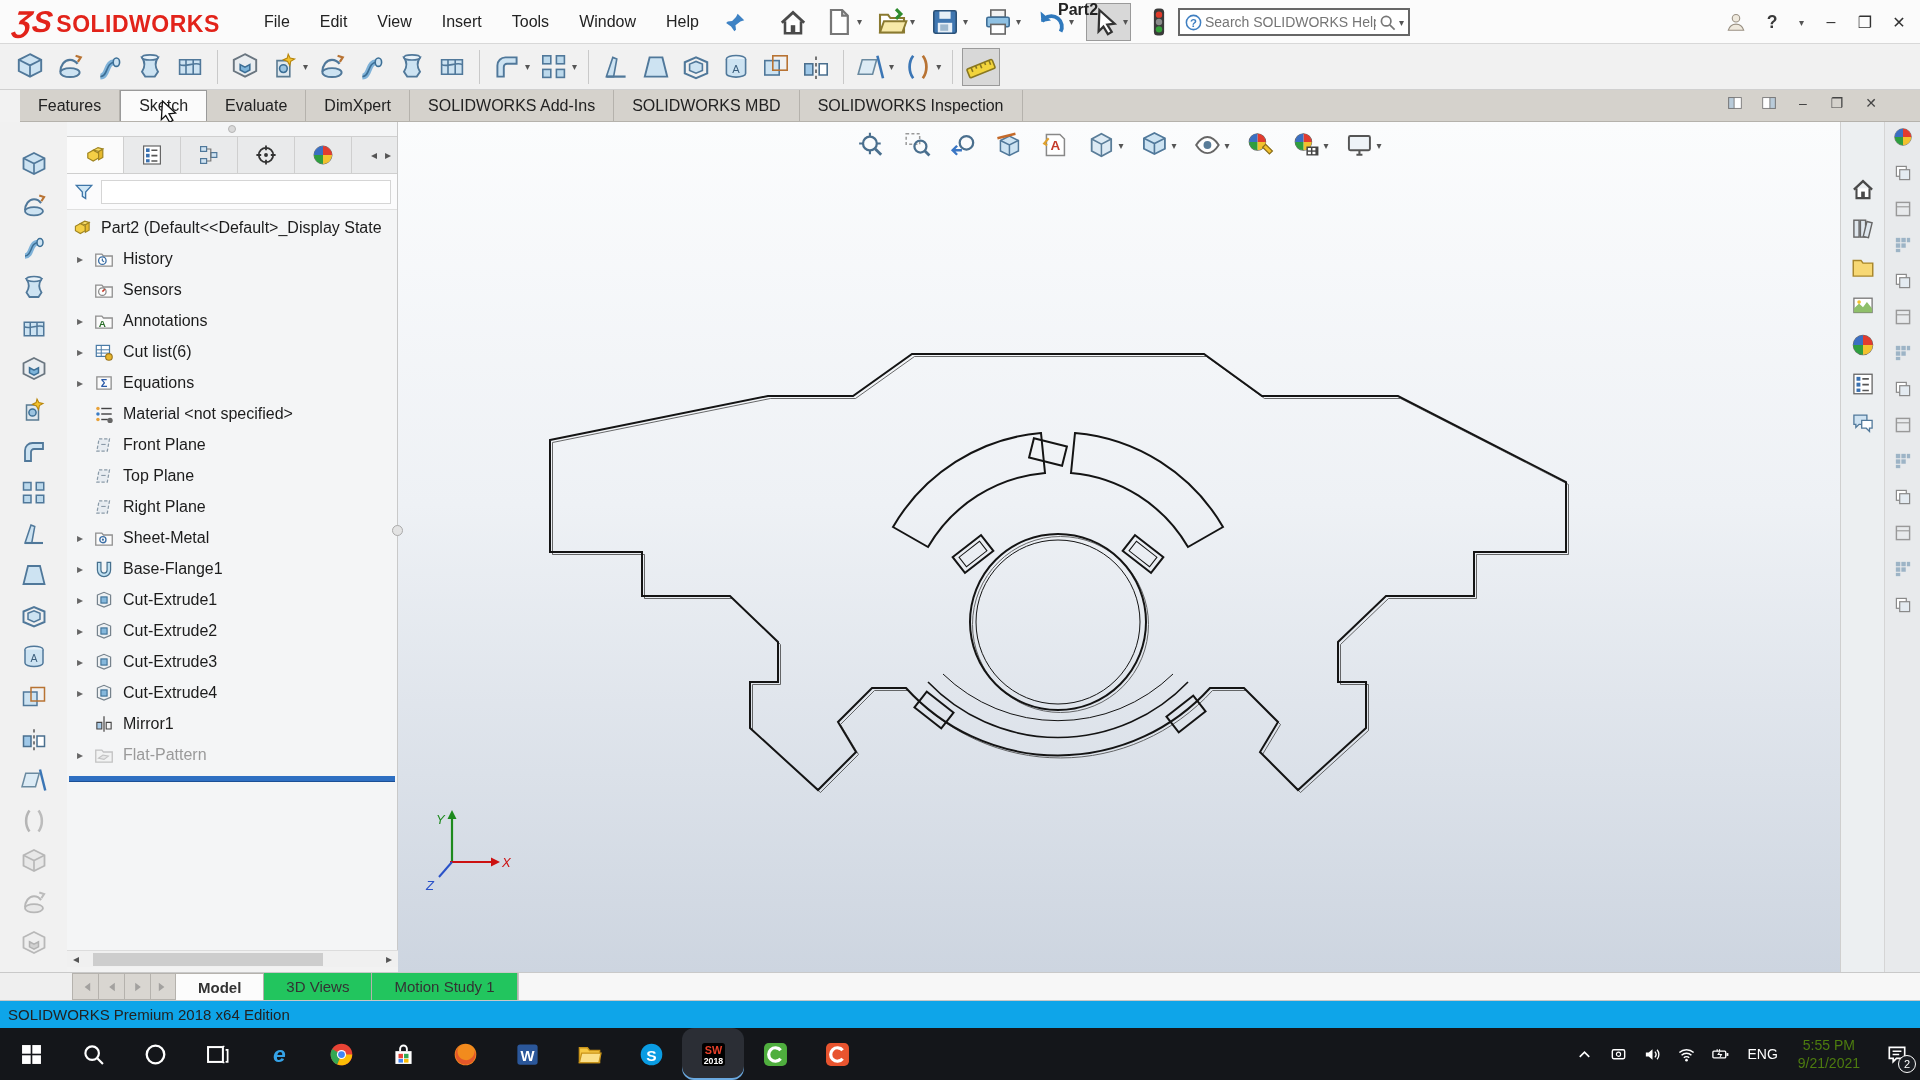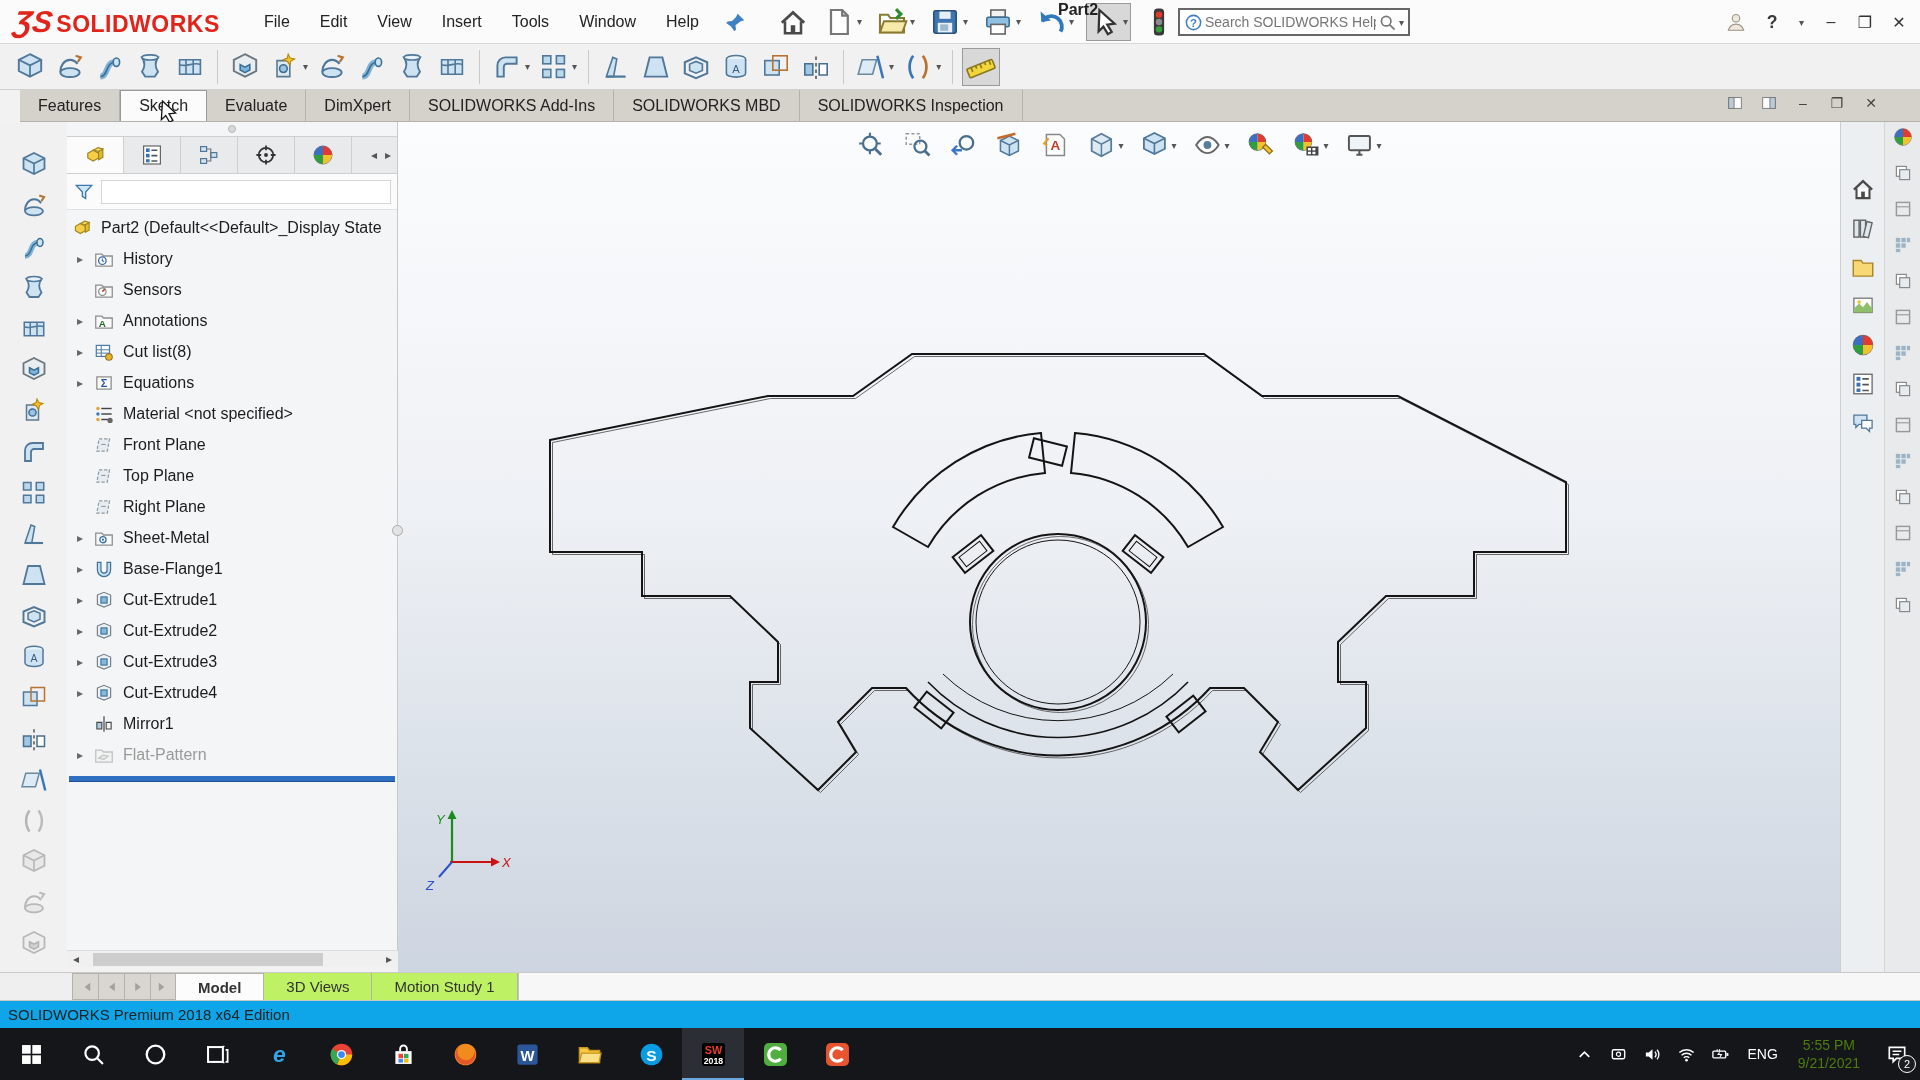--- a/index.html
+++ b/index.html
@@ -88,38 +88,38 @@
   #rightstrip{position:absolute;left:1884px;top:0;width:36px;height:850px;background:#e8eaec;border-left:1px solid #d5d5d5;display:flex;flex-direction:column;align-items:center;padding-top:4px;gap:14px;}
   #rightstrip .tbi{margin:0;padding:0;}
   #rightstrip .tbi .icon{width:22px;height:22px;}
 
   
   #bottomtabs{position:absolute;left:0;top:972px;width:1920px;height:28px;background:#efefef;border-top:1px solid #c9c9c9;display:flex;align-items:stretch;}
   #navbtns{display:flex;margin-left:72px;}
   .navb{width:26px;display:flex;align-items:center;justify-content:center;background:#d9d6d1;border:1px solid #b5b2ad;border-right:none;}
   .navb:last-child{border-right:1px solid #b5b2ad;}
   .navb .icon{width:14px;height:14px;opacity:.55;}
-  .btab{padding:0 22px;display:flex;align-items:center;font-size:15px;color:#333;background:#bef264;border-right:1px solid #b5b2ad;}
+  .btab{padding:0 22px;display:flex;align-items:center;font-size:15px;color:#333;background:#22c55e;border-right:1px solid #b5b2ad;}
   .btab.active{background:#fcfcfc;font-weight:bold;border-top:1px solid #b5b2ad;}
   #bt-fill{flex:1;background:#f7f7f7;border-left:1px solid #c4c4c4;}
 
   
   #statusbar{position:absolute;left:0;top:1000px;width:1920px;height:28px;background:#0ea5e9;border-top:1px solid #c8c8c8;display:flex;align-items:center;font-size:15px;color:#222;}
   #status-left{margin-left:8px;}
   #status-right{position:absolute;right:0;top:0;height:100%;display:flex;align-items:center;}
   .st-div{width:1px;height:100%;background:#cfcfcf;margin:0 2px;}
   .st-cell{padding:0 20px;display:flex;align-items:center;gap:8px;}
   #units-caret{font-size:10px;color:#333;}
   #tag-icon{width:20px;height:20px;margin:0 10px;}
 
   
   #taskbar{position:absolute;left:0;top:1028px;width:1920px;height:52px;background:#14161a;display:flex;align-items:center;}
   .tk-btn{width:62px;height:52px;display:flex;align-items:center;justify-content:center;}
   .tk-btn .icon{width:27px;height:27px;}
-  .tk-btn.active{background:#2b2e35;box-shadow:inset 0 -2px 0 #6aa9e0;}
+  .tk-btn.active{background:#2b2e35;box-shadow:inset 0 -2px 0 #6aa9e0;border-radius:12px;}
   #tray{position:absolute;right:0;top:0;height:52px;display:flex;align-items:center;gap:4px;}
   #tray .tk-tray{width:34px;height:52px;display:flex;align-items:center;justify-content:center;}
   #tray .tk-tray .icon{width:19px;height:19px;}
   #lang{color:#fff;font-size:14px;width:42px;text-align:center;}
   #clock{color:#4d7c0f;font-size:14px;text-align:center;line-height:1.3;padding:0 10px;}
   #notif{position:relative;width:46px;height:52px;display:flex;align-items:center;justify-content:center;}
   #notif .icon{width:22px;height:22px;}
   #notif .badge{position:absolute;right:4px;bottom:7px;width:18px;height:18px;border-radius:50%;background:#1a1d22;border:1.5px solid #fff;color:#fff;font-size:11px;display:flex;align-items:center;justify-content:center;}
 </style>
 </head>
@@ -806,21 +806,21 @@
           </div>
           <div class="trow">
             <span class="exp">▸</span>
             <span class="icon">
               <svg viewBox="0 0 20 20">
                 <rect x="3" y="4" width="12" height="10" fill="#fff" stroke="#4a7ba6" stroke-width="1.1"></rect>
                 <path d="M3 8h12M7.5 4v10M3 11h12" stroke="#4a7ba6" stroke-width=".9" fill="none"></path>
                 <circle cx="14.5" cy="14.5" r="3" fill="#e8b52a" stroke="#9a7520"></circle>
               </svg>
             </span>
-            <span class="lbl">Cut list(8)</span>
+            <span class="lbl">Cut list(6)</span>
           </div>
           <div class="trow">
             <span class="exp">▸</span>
             <span class="icon">
               <svg viewBox="0 0 20 20">
                 <path d="M3.5 4.5h13v11h-13z" fill="#fbfbfb" stroke="#8f8f8f" stroke-width="1.2"></path>
                 <text x="10" y="13.5" font-size="10" font-weight="bold" text-anchor="middle" fill="#2a5aa8">Σ</text>
               </svg>
             </span>
             <span class="lbl">Equations</span>

